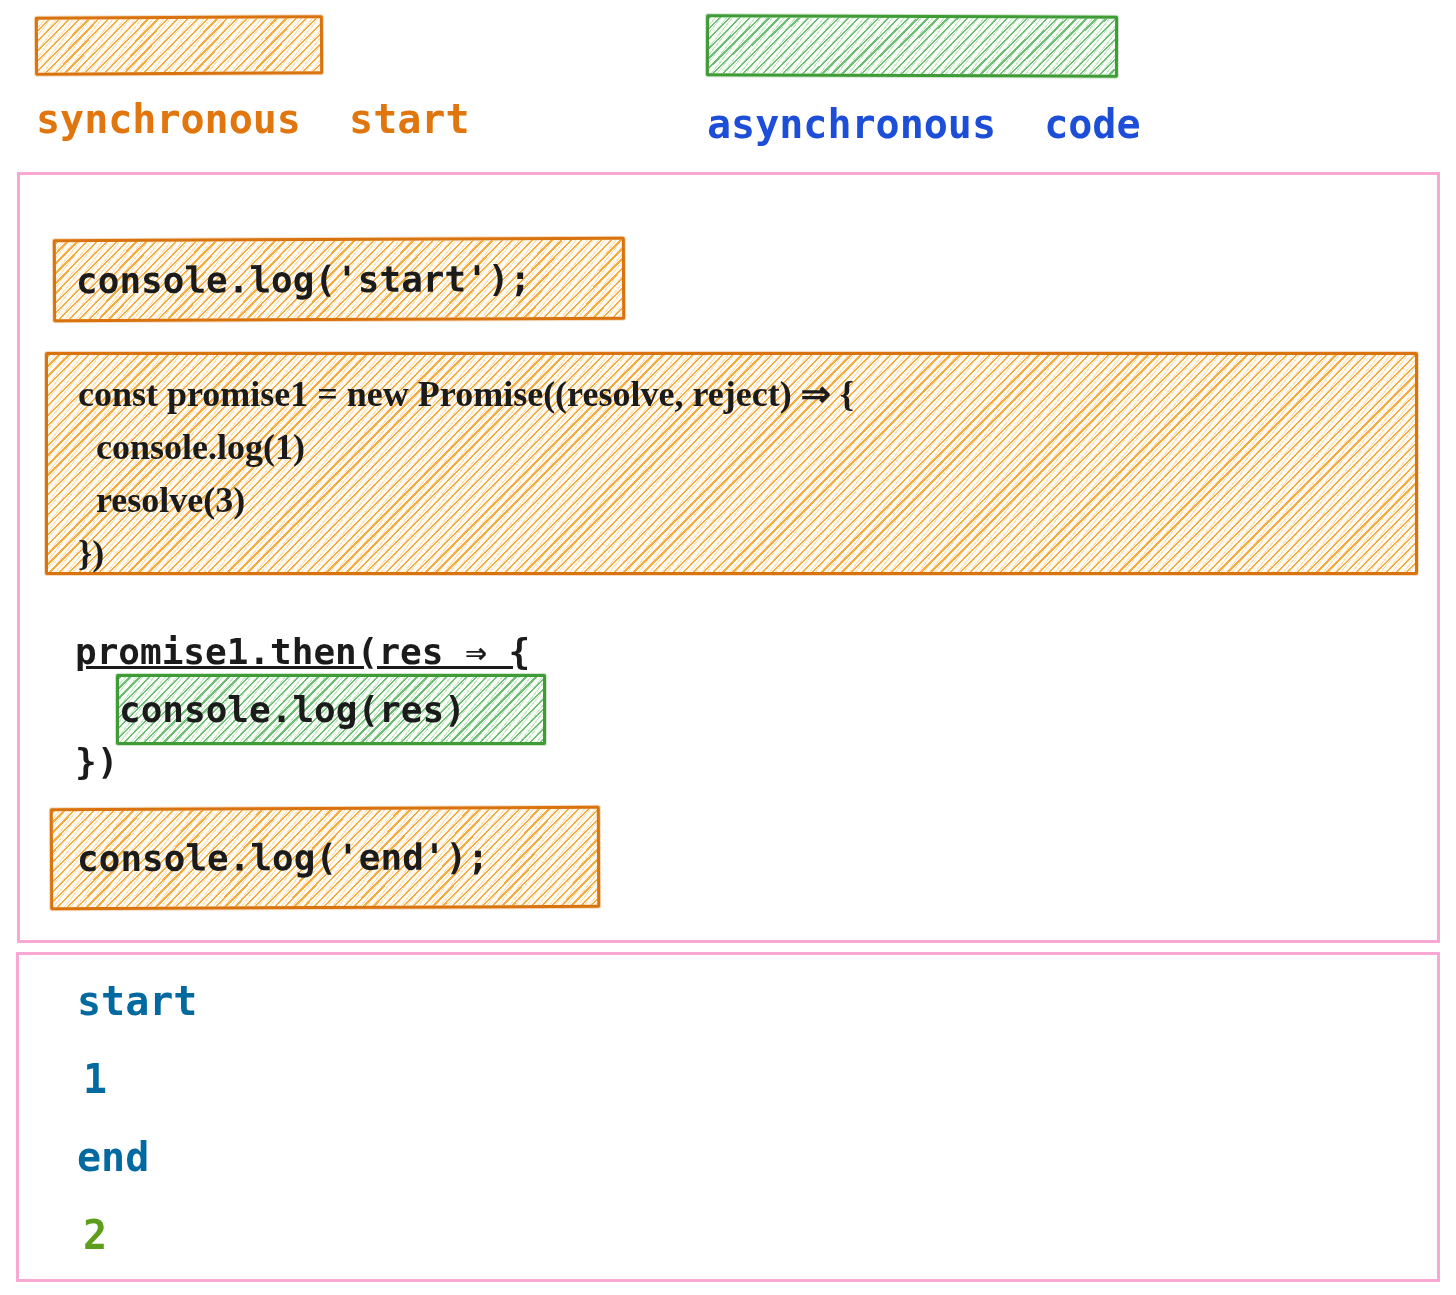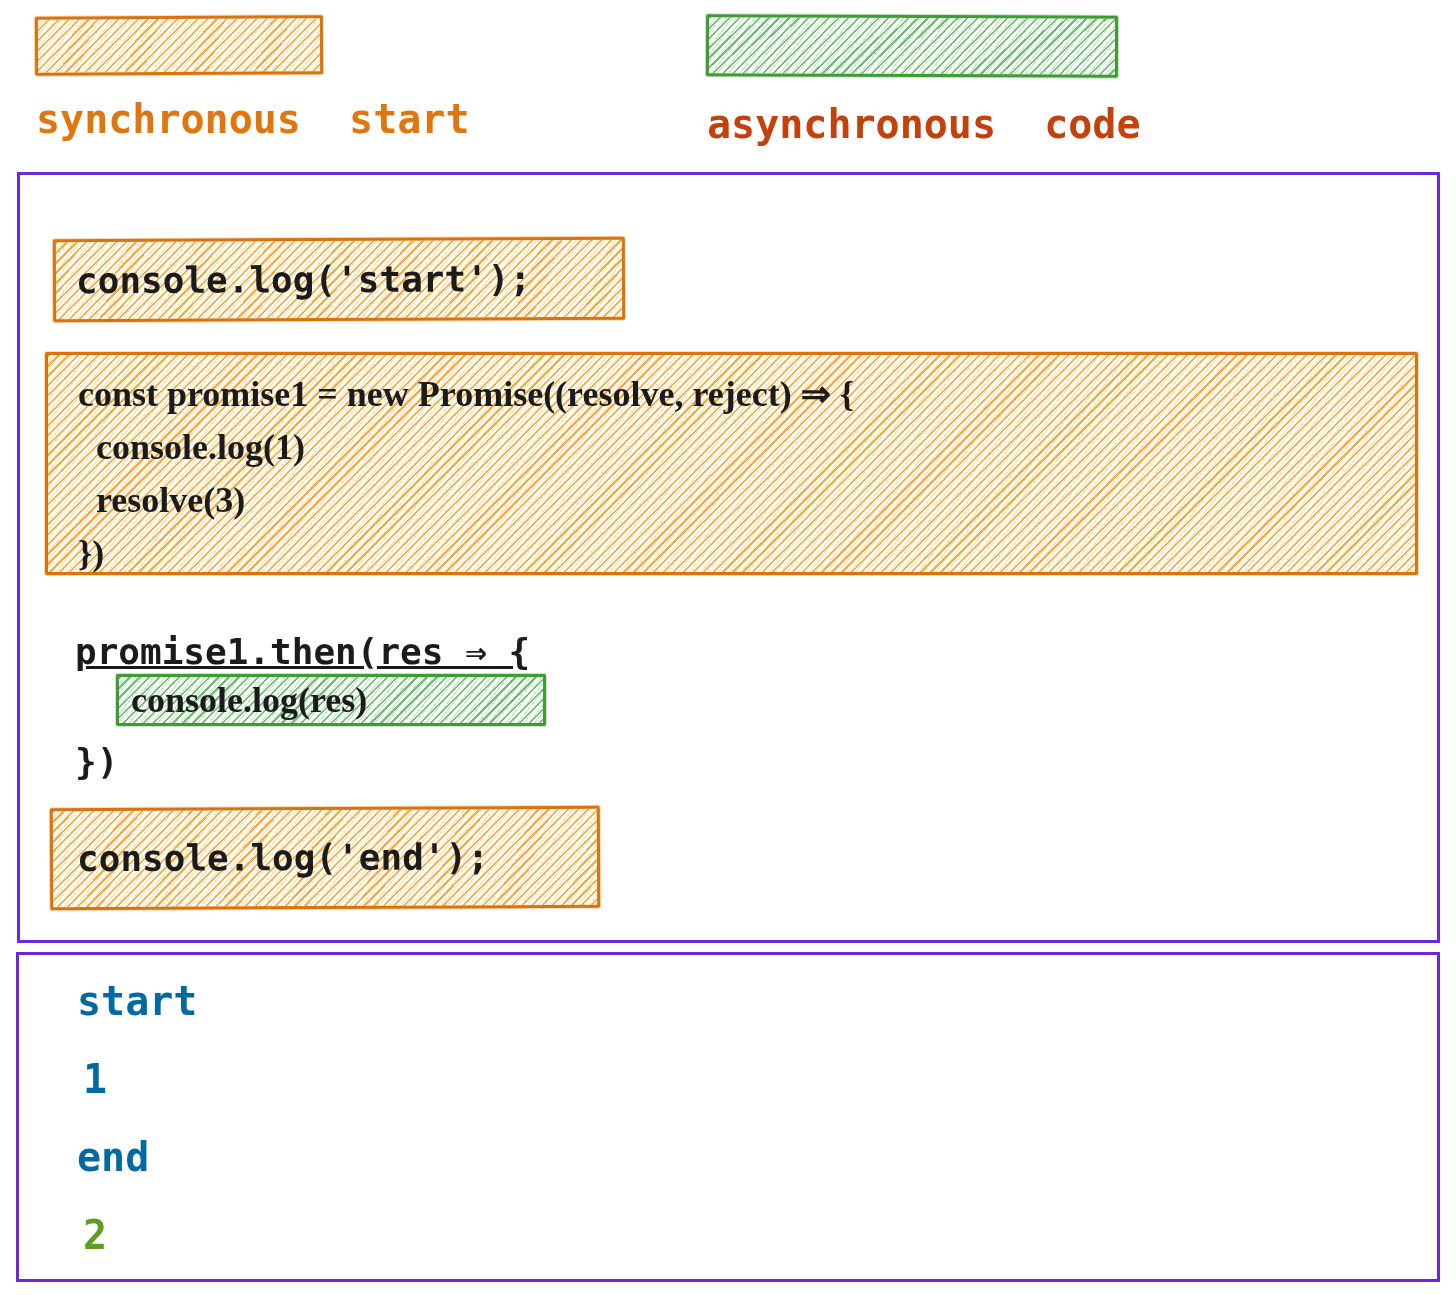--- a/index.html
+++ b/index.html
@@ -31,38 +31,38 @@
   }
   
   .legend-swatch{position:absolute;}
   .sw-sync{left:35px;top:16px;width:282px;height:53px;transform:rotate(-0.3deg);}
   .sw-async{left:706px;top:15px;width:406px;height:56px;transform:rotate(0.2deg);}
   .legend-label{
     position:absolute;
     font-weight:bold;font-size:40px;line-height:46px;white-space:pre;
   }
   .lb-sync{left:36px;top:96px;color:#e0760d;}
-  .lb-async{left:707px;top:101px;color:#c2410c;}
+  .lb-async{left:707px;top:101px;color:#1d4ed8;}
   
-  .panel{position:absolute;border:3px solid #6d28d9;background:#ffffff;box-sizing:border-box;}
+  .panel{position:absolute;border:3px solid #f9a8d4;background:#ffffff;box-sizing:border-box;}
   .code-panel{left:17px;top:172px;width:1423px;height:771px;}
   .output-panel{left:16px;top:952px;width:1424px;height:330px;}
   
   .code-line{
     position:absolute;
     font-weight:bold;font-size:36px;line-height:50px;
     color:#1b1b1b;white-space:pre;
   }
   .hl-box{position:absolute;box-sizing:border-box;display:flex;align-items:center;}
   .hl-box .code-line{position:static;}
   .box-start{left:33px;top:63px;width:572px;height:83px;padding-left:20px;transform:rotate(-0.25deg);}
   .box-promise{left:25px;top:177px;width:1373px;height:223px;display:block;padding:13px 0 0 30px;font-family:Liberation Serif, serif;}
   .box-promise .code-line{display:block;line-height:53px;}
   .line-then-open{left:55px;top:452px;text-decoration:underline;}
-  .box-then-body{left:96px;top:499px;width:430px;height:52px;padding-left:12px;font-family:Liberation Serif, serif;}
+  .box-then-body{left:96px;top:499px;width:430px;height:71px;}
   .line-then-close{left:55px;top:562px;}
   .box-end{left:30px;top:632px;width:550px;height:102px;padding-left:24px;transform:rotate(-0.25deg);}
   
   .out-line{
     position:absolute;left:58px;
     font-weight:bold;font-size:40px;line-height:48px;white-space:pre;
   }
   .out-orange{color:#0369a1;}
   .out-green{color:#5d9e1d;}
   .out-1{top:22px;}

